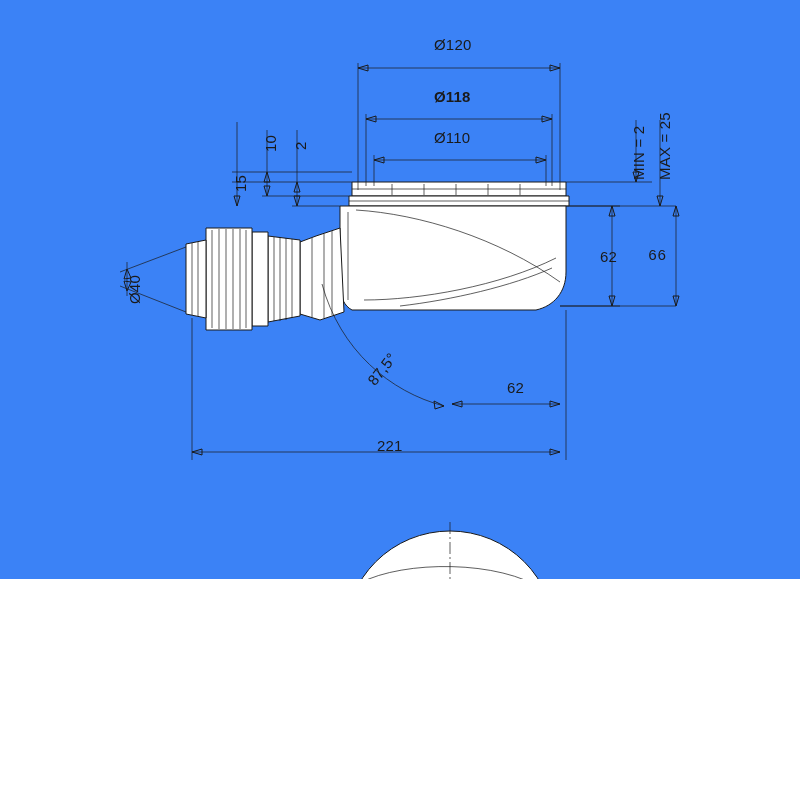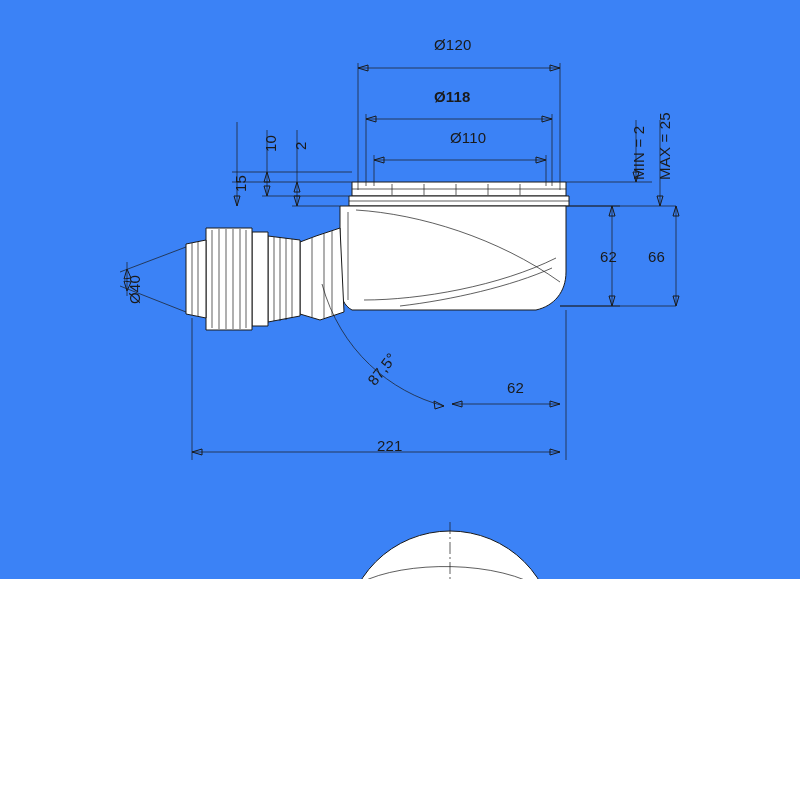--- a/index.html
+++ b/index.html
@@ -210,31 +210,31 @@
       <path class="dim" d="M582 620 L582 652"></path>
       <path class="ln" d="M582 652 L579 642 L585 642 Z"></path>
       <path class="dim" d="M600 620 L600 652"></path>
       <path class="ln" d="M600 620 L597 630 L603 630 Z"></path>
       <path class="dim" d="M568 636 L620 636"></path>
     </g>
   </svg>
 
   <div class="lbl" style="left:434px; top:36px;">Ø120</div>
   <div class="lbl" style="left:434px; top:88px;font-weight:bold;">Ø118</div>
-  <div class="lbl" style="left:450px; top:129px;text-align:center;">Ø110</div>
+  <div class="lbl" style="left:434px; top:129px;text-align:center;">Ø110</div>
 
   <div class="lbl rot90" style="left:232px; top:192px;">15</div>
   <div class="lbl rot90" style="left:262px; top:152px;">10</div>
   <div class="lbl rot90" style="left:292px; top:150px;">2</div>
 
   <div class="lbl rot90" style="left:630px; top:180px;">MIN = 2</div>
   <div class="lbl rot90" style="left:656px; top:180px;">MAX = 25</div>
 
   <div class="lbl" style="left:600px; top:248px;">62</div>
-  <div class="lbl" style="left:648px; top:248px;">66</div>
+  <div class="lbl" style="left:648px; top:248px;font-family:Liberation Mono, monospace;">66</div>
 
   <div class="lbl rot90" style="left:126px; top:304px;">Ø40</div>
 
   <div class="lbl rotneg" style="left:364px; top:378px;">87,5°</div>
 
   <div class="lbl" style="left:507px; top:379px;">62</div>
   <div class="lbl" style="left:377px; top:437px;">221</div>
 
   <div class="lbl rot20" style="left:147px; top:676px;">20°</div>
 

